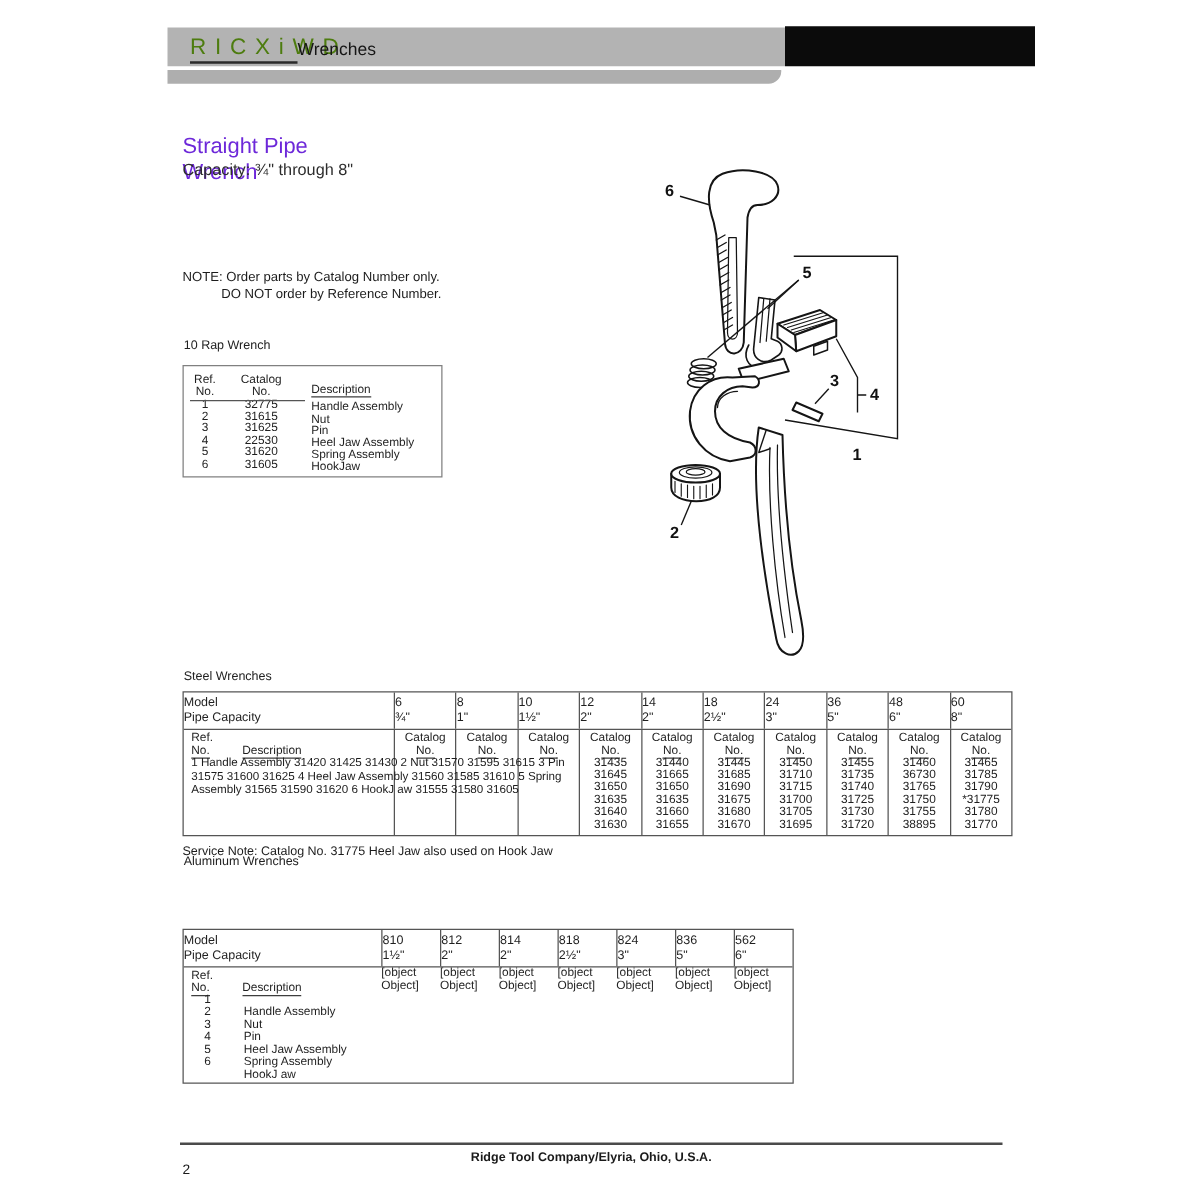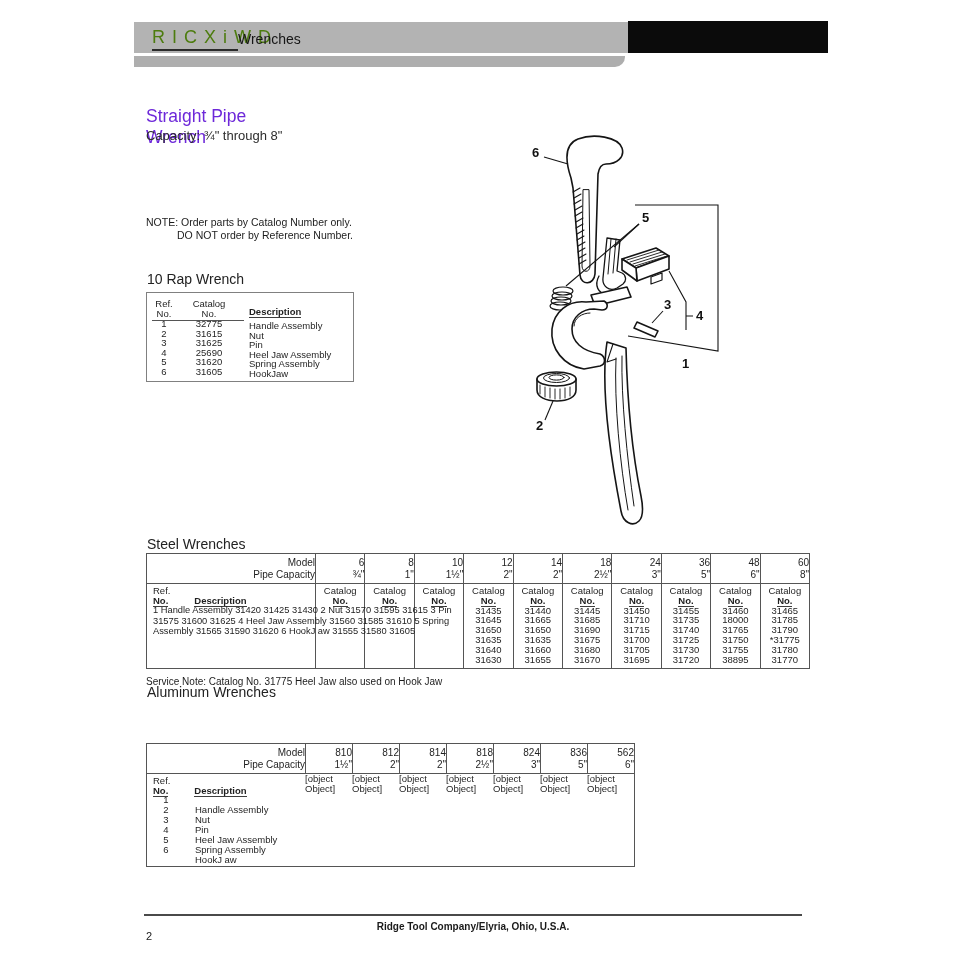--- a/index.html
+++ b/index.html
@@ -16,45 +16,45 @@
   #logo{left:152px;top:27px;font-size:18px;letter-spacing:7px;color:#4d7c0f;}
   #logo-underline{left:152px;top:49px;width:86px;height:2px;background:#2a2a2a;}
   #wrenches-label{left:238px;top:31px;font-size:14px;color:#161616;}
 
   
   #page-title{left:146px;top:86px;font-size:17.5px;line-height:21px;color:#6d28d9;margin-top:20px;}
   #capacity-line{left:146px;top:128px;font-size:13px;color:#2d2d2d;}
   #note-block{left:146px;top:216px;font-size:10.5px;line-height:13px;color:#1c1c1c;}
   #note-block .l2{padding-left:31px;}
 
-  .sec-title{font-size:14px;color:#222;}
+  .sec-title{font-size:10px;color:#222;}
   #rap-title{left:147px;top:271px;}
   #steel-title{left:147px;top:536px;}
   #alum-title{left:147px;top:684px;text-align:right;}
 
   
   #rap-box{left:146px;top:292px;width:206px;height:88px;border:1px solid #808080;background:#fff;}
   .rap-hdr{display:flex;padding-top:6px;font-size:9.5px;line-height:10px;}
   .rc1{width:34px;text-align:center;flex:none;}
   .rc2{width:56px;text-align:center;flex:none;}
   .rc3{flex:1;padding-left:12px;text-align:left;}
   .rap-hdr .rc3{display:flex;align-items:flex-end;padding-bottom:1px;}
   .rap-line{position:absolute;left:5px;top:27px;width:92px;border-top:1px solid #555;}
   .rap-rows{margin-top:0px;}
   .rap-row{display:flex;font-size:9.5px;line-height:9.5px;}
   .rap-row .rc3{position:relative;top:2px;}
-  .u{border-bottom:1px solid #3d3d3d;font-weight:bold;}
+  .u{border-bottom:1px solid #3d3d3d;}
 
   
   .big-table{border:1px solid #555;background:#fff;}
   .t-head{display:grid;border-bottom:1px solid #555;}
   .t-body{display:grid;position:relative;}
   .t-head .cell,.t-body .cell{border-left:1px solid #555;min-width:0;}
   .t-head .cell:first-child,.t-body .cell:first-child{border-left:none;}
-  .t-head .cell{text-align:right;font-size:10px;line-height:12px;padding:3px 0 2px;}
+  .t-head .cell{text-align:left;font-size:10px;line-height:12px;padding:3px 0 2px;}
   .val-cell{text-align:center;padding-top:2px;}
   .val-cell div{white-space:nowrap;}
   .refdesc-cell{position:relative;padding:2px 0 0 6px;}
   .rd2 .dh{margin-left:26px;}
 
   #steel-table{left:146px;top:553px;width:662px;}
   #steel-table .t-head,#steel-table .t-body{grid-template-columns:168px repeat(10,1fr);}
   #steel-table .t-body{height:84px;font-size:9.5px;line-height:9.8px;}
   #steel-overflow{position:absolute;left:6px;top:21px;width:318px;font-size:9.3px;line-height:10.6px;z-index:2;color:#1c1c1c;}
   #service-note{left:146px;top:676px;font-size:10px;color:#1c1c1c;}
@@ -126,21 +126,21 @@
       </div>
 
       <div class="rap-row">
         <div class="rc1">3</div>
         <div class="rc2">31625</div>
         <div class="rc3">Pin</div>
       </div>
 
       <div class="rap-row">
         <div class="rc1">4</div>
-        <div class="rc2">25690</div>
+        <div class="rc2">22530</div>
         <div class="rc3">Heel Jaw Assembly</div>
       </div>
 
       <div class="rap-row">
         <div class="rc1">5</div>
         <div class="rc2">31620</div>
         <div class="rc3">Spring Assembly</div>
       </div>
 
       <div class="rap-row">
@@ -374,21 +374,21 @@
         <div>31740</div>
         <div>31725</div>
         <div>31730</div>
         <div>31720</div>
       </div>
 
       <div class="cell val-cell">
         <div>Catalog</div>
         <div><span class="u">No.</span></div>
         <div>31460</div>
-        <div>18000</div>
+        <div>36730</div>
         <div>31765</div>
         <div>31750</div>
         <div>31755</div>
         <div>38895</div>
       </div>
 
       <div class="cell val-cell">
         <div>Catalog</div>
         <div><span class="u">No.</span></div>
         <div>31465</div>

